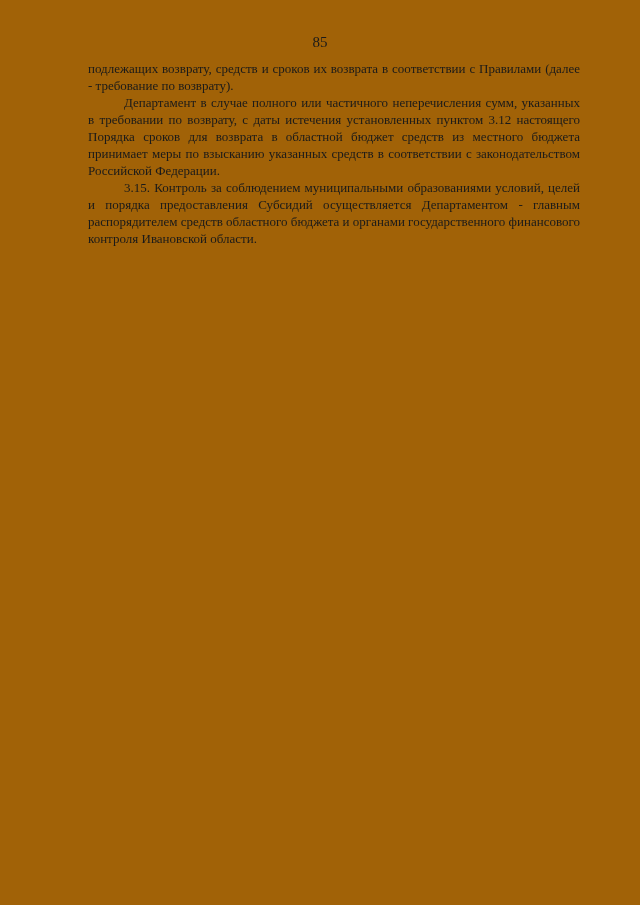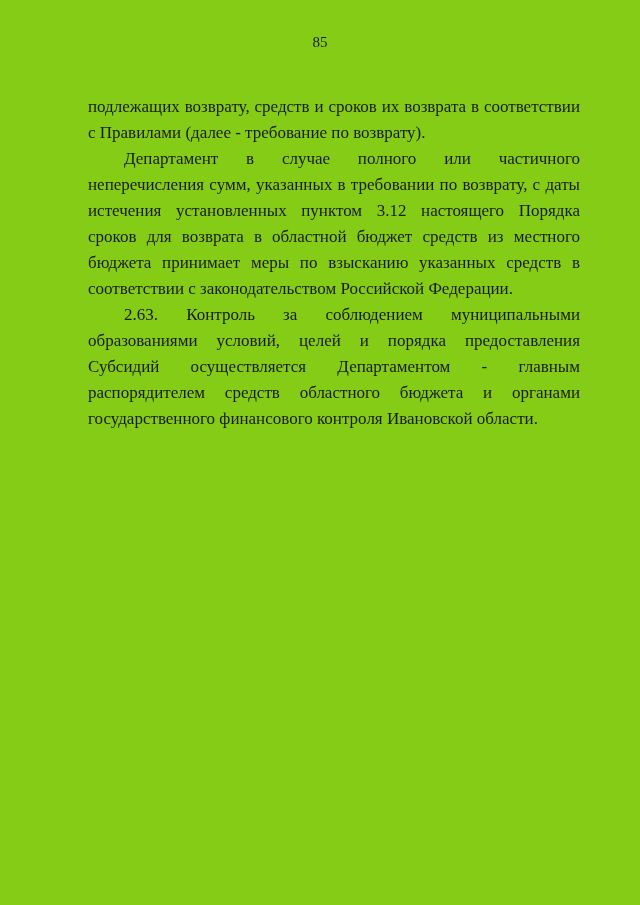--- a/index.html
+++ b/index.html
@@ -5,57 +5,56 @@
   * { box-sizing: border-box; }
   html, body {
     margin: 0;
     padding: 0;
     background: #ffffff;
   }
   .page {
     position: relative;
     width: 640px;
     height: 905px;
-    background: #84cc16;
+    background: #a16207;
     font-family: "Liberation Serif", "DejaVu Serif", serif;
     color: #1a1a1a;
     overflow: hidden;
   }
   .page-number {
     position: absolute;
     top: 34px;
     left: 0;
     width: 100%;
     text-align: center;
     font-size: 15px;
     color: #1a1a1a;
   }
   .content {
     position: absolute;
     top: 60px;
     left: 88px;
     width: 492px;
-    font-size: 17px;
-    line-height: 26px;
+    font-size: 13px;
+    line-height: 17px;
     text-align: justify;
-    margin-top: 34px;
   }
   .content p {
     margin: 0;
     padding: 0;
   }
   .content p.indented {
     text-indent: 36px;
     font-family: Liberation Serif, serif;
   }
 </style>
 </head>
 <body>
 
 <div class="page">
   <div class="page-number">85</div>
 
   <div class="content">
     <p>подлежащих возврату, средств и сроков их возврата в соответствии с Правилами (далее - требование по возврату).</p>
     <p class="indented">Департамент в случае полного или частичного неперечисления сумм, указанных в требовании по возврату, с даты истечения установленных пунктом 3.12 настоящего Порядка сроков для возврата в областной бюджет средств из местного бюджета принимает меры по взысканию указанных средств в соответствии с законодательством Российской Федерации.</p>
-    <p class="indented">2.63. Контроль за соблюдением муниципальными образованиями условий, целей и порядка предоставления Субсидий осуществляется Департаментом - главным распорядителем средств областного бюджета и органами государственного финансового контроля Ивановской области.</p>
+    <p class="indented">3.15. Контроль за соблюдением муниципальными образованиями условий, целей и порядка предоставления Субсидий осуществляется Департаментом - главным распорядителем средств областного бюджета и органами государственного финансового контроля Ивановской области.</p>
   </div>
 </div>
 
 </body></html>

